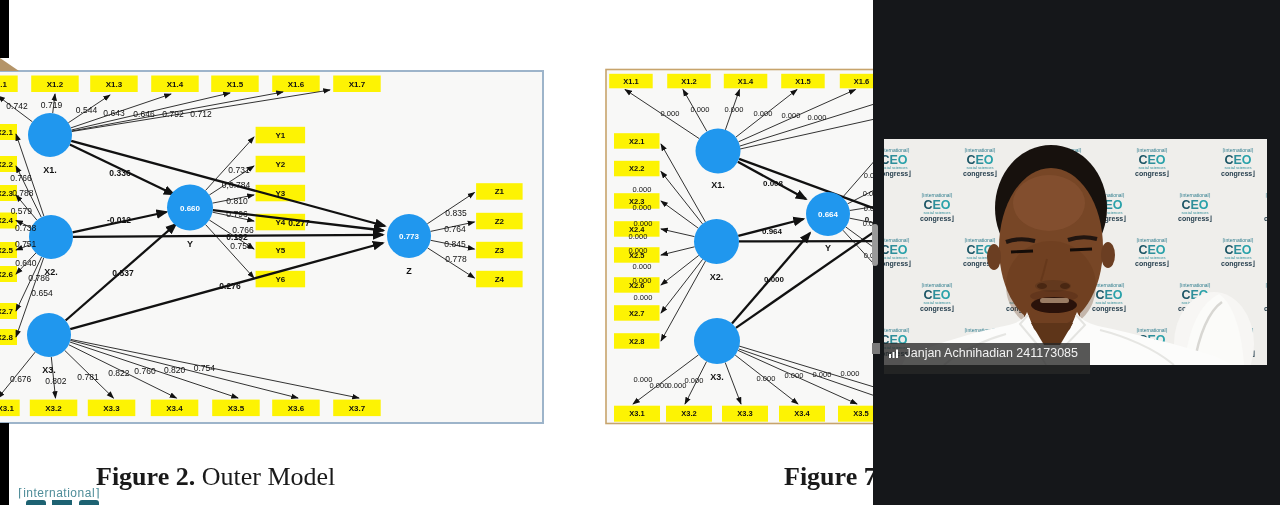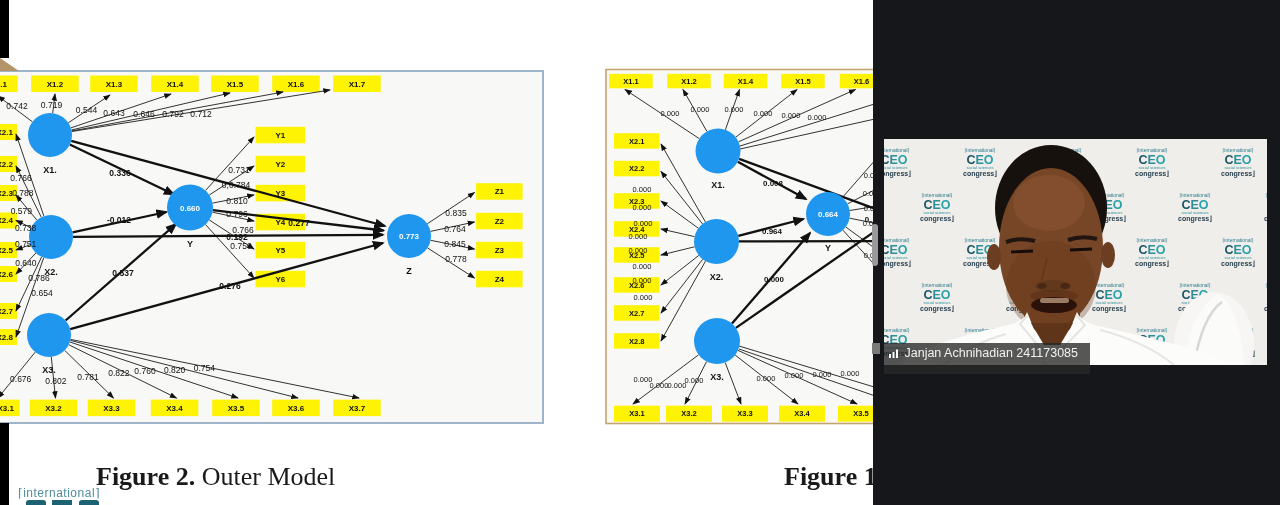--- a/index.html
+++ b/index.html
@@ -285,21 +285,21 @@
       <text x="869.0" y="177.5" font-size="7.5" text-anchor="middle" fill="#111">0.0</text>
       <text x="868.0" y="196.0" font-size="7.5" text-anchor="middle" fill="#111">0.0</text>
       <text x="869.0" y="210.5" font-size="7.5" text-anchor="middle" fill="#111">0.0</text>
       <text x="868.0" y="226.0" font-size="7.5" text-anchor="middle" fill="#111">0.0</text>
       <text x="869.0" y="258.0" font-size="7.5" text-anchor="middle" fill="#111">0.0</text>
 </svg>
 <div class="blk" style="left:0;top:0;width:9px;height:58px"></div>
 <div class="blk" style="left:0;top:423px;width:9px;height:82px"></div>
 <div style="position:absolute;left:0;top:58px;width:0;height:0;border-bottom:13px solid #b49468;border-right:19px solid transparent"></div>
 <div id="cap2"><b>Figure 2.</b> Outer Model</div>
-<div id="cap3">Figure 1</div>
+<div id="cap3">Figure 7</div>
 <div id="intl">⌈international⌉</div>
 <div style="position:absolute;left:873px;top:0;width:407px;height:505px;background:#15171a"></div>
 <div style="position:absolute;left:26px;top:500px;width:20px;height:5px;border-radius:3px 3px 0 0;background:#1d6272"></div>
 <div style="position:absolute;left:52px;top:500px;width:20px;height:5px;background:#1d6272"></div>
 <div style="position:absolute;left:79px;top:500px;width:20px;height:5px;border-radius:3px 3px 0 0;background:#1d6272"></div>
 <div id="video">
 <svg width="383" height="226" viewBox="0 0 383 226">
         <defs>
           <g id="clogo">
             <text x="0" y="-9.5" font-size="5" text-anchor="middle" fill="#2f7d8e">⌈international⌉</text>

